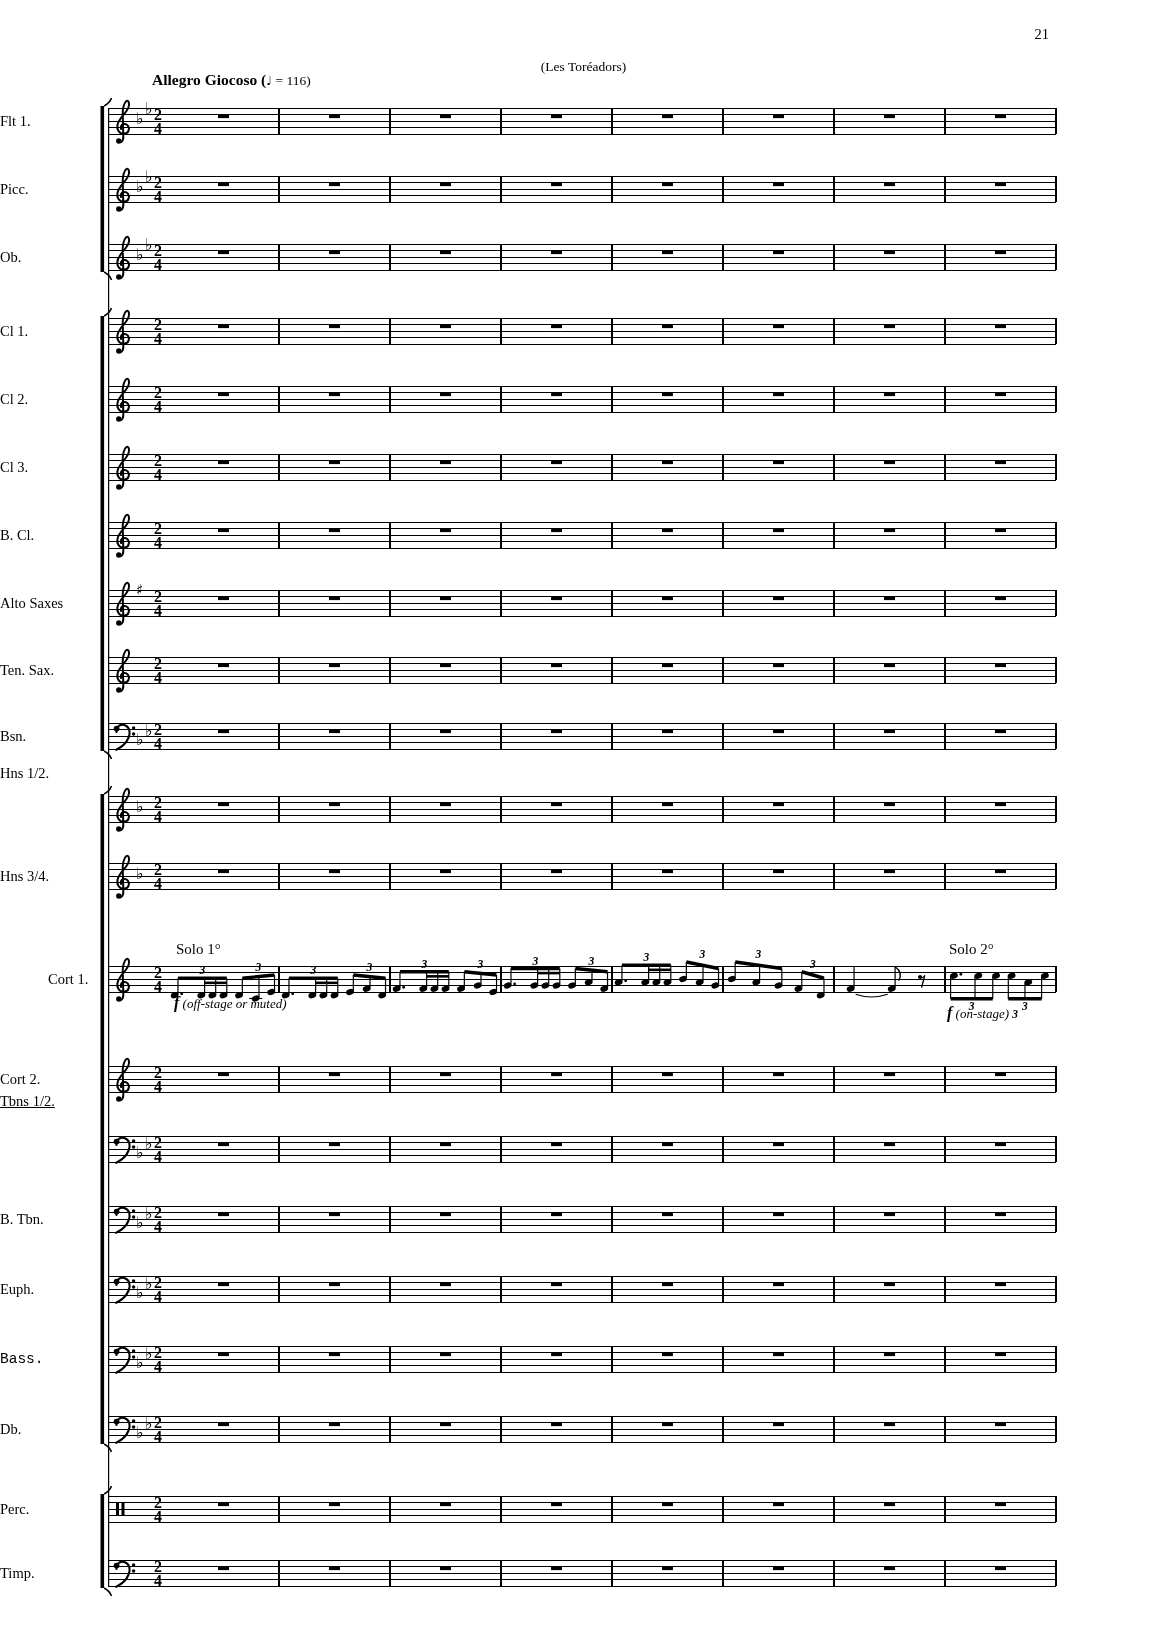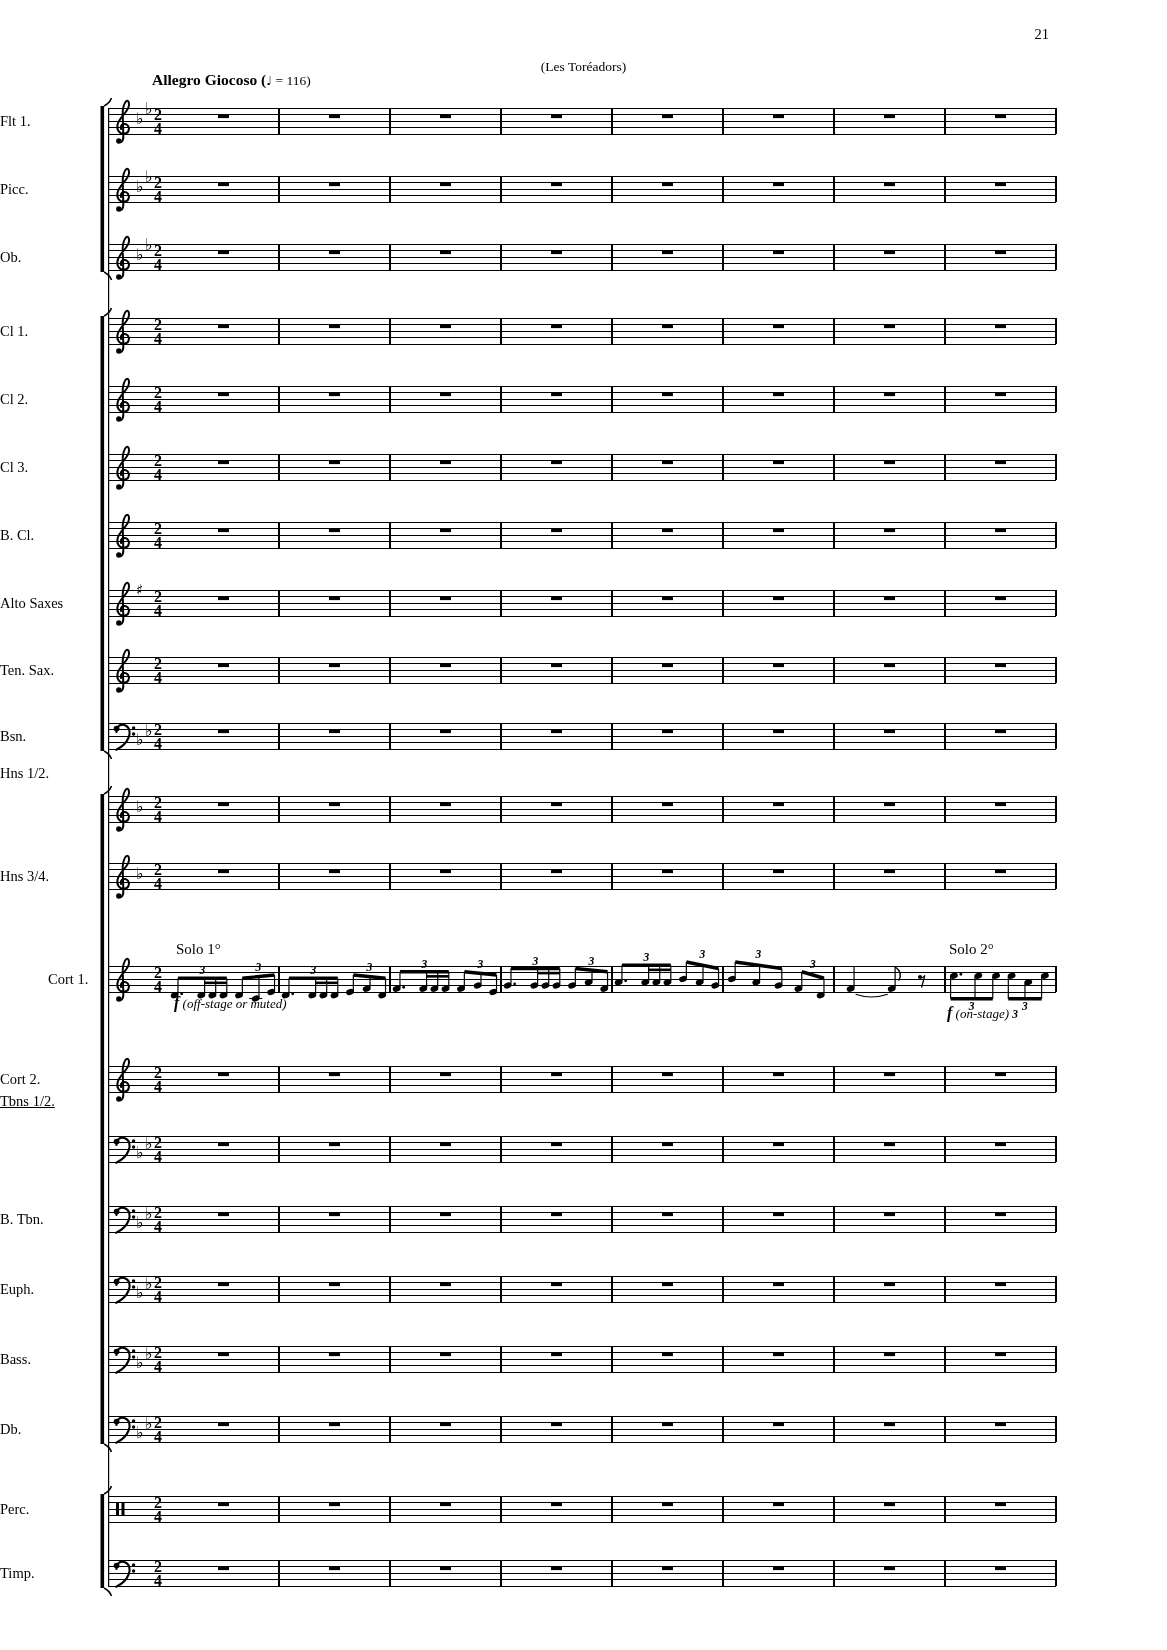--- a/index.html
+++ b/index.html
@@ -54,21 +54,21 @@
       <div class="staff-label" style="top: 594px;">Alto Saxes</div>
       <div class="staff-label" style="top: 661px;">Ten. Sax.</div>
       <div class="staff-label" style="top: 727px;">Bsn.</div>
       <div class="staff-label" style="top: 764px;">Hns 1/2.</div>
       <div class="staff-label" style="top: 867px;">Hns 3/4.</div>
       <div class="staff-label" style="top: 970px; padding-left: 48px;">Cort 1.</div>
       <div class="staff-label" style="top: 1070px;">Cort 2.</div>
       <div class="staff-label" style="top: 1092px; text-decoration: underline;">Tbns 1/2.</div>
       <div class="staff-label" style="top: 1210px;">B. Tbn.</div>
       <div class="staff-label" style="top: 1280px;">Euph.</div>
-      <div class="staff-label" style="top: 1350px;">Bass.</div>
+      <div class="staff-label" style="top: 1350px; font-family: Liberation Mono, monospace;">Bass.</div>
       <div class="staff-label" style="top: 1420px;">Db.</div>
       <div class="staff-label" style="top: 1500px;">Perc.</div>
       <div class="staff-label" style="top: 1564px;">Timp.</div>
     </div>
   <svg id="score" width="1167" height="1650" viewBox="0 0 1167 1650">
       <rect x="108" y="108" width="1.2" height="1478" fill="#000"></rect>
       <g>
         <rect x="100.5" y="106" width="3.6" height="166" fill="#000"></rect>
         <path d="M104.1,106 C108,104 110,102 111.5,98" stroke="#000" stroke-width="1.6" fill="none"></path>
         <path d="M104.1,272 C108,274 110,276 111.5,280" stroke="#000" stroke-width="1.6" fill="none"></path>

